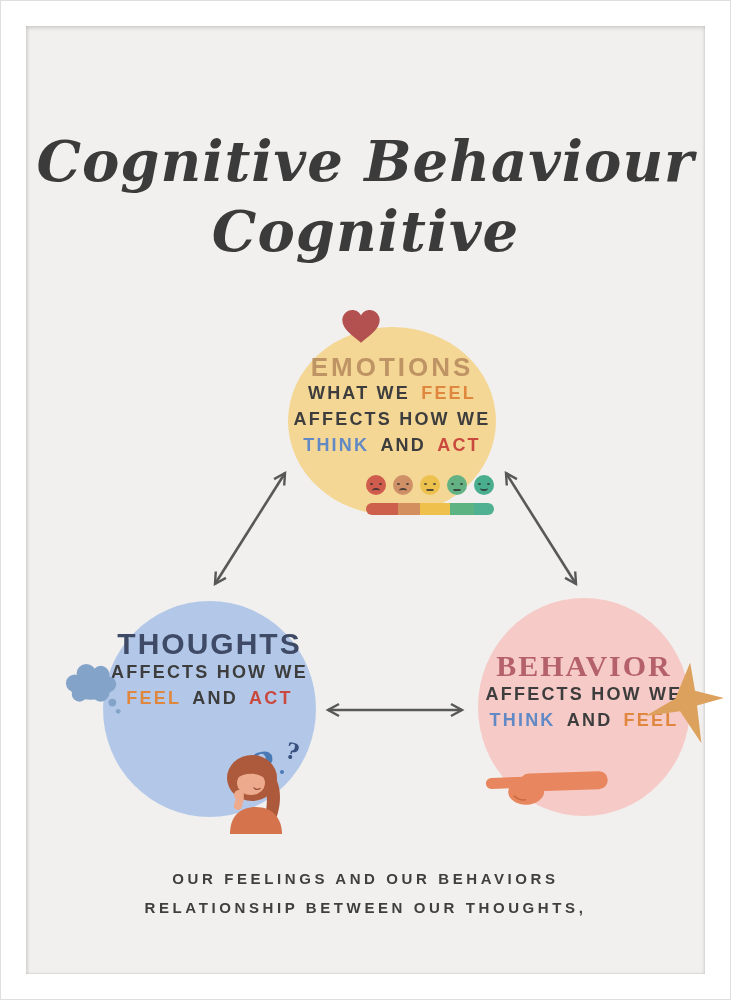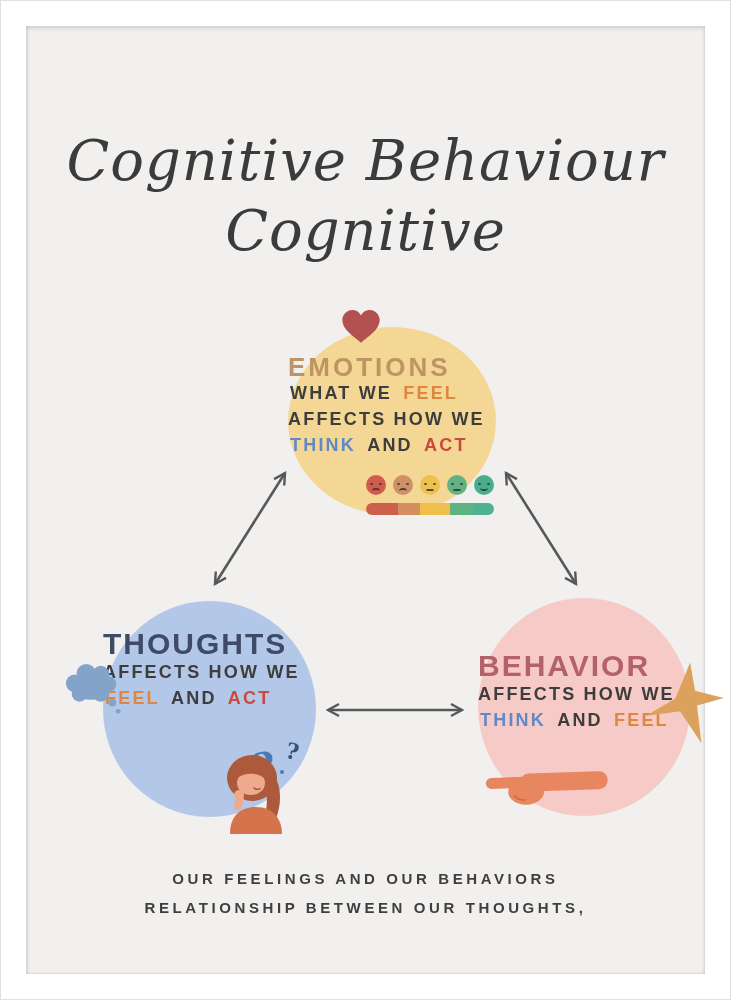--- a/index.html
+++ b/index.html
@@ -3,32 +3,32 @@
 <meta charset="utf-8">
 <style>
   html,body{margin:0;padding:0;background:#ddd;}
   .stage{position:relative;width:731px;height:1000px;margin:0 auto;background:var(--frame,#fff);
          font-family:"Liberation Sans","DejaVu Sans",sans-serif;overflow:hidden;
          border:1px solid var(--frame-edge,#e2e1df);box-sizing:border-box;}
   .paper{position:absolute;inset:25px;background:var(--paper,#f1f0ee);
          box-shadow:inset 0 2px 4px rgba(0,0,0,.14), inset 2px 0 3px rgba(0,0,0,.06), inset -1px -1px 2px rgba(0,0,0,.05);}
   
   .poster-title{position:absolute;top:100px;left:0;right:0;text-align:center;color:var(--title-ink);
-        font-family:"DejaVu Serif","Liberation Serif",serif;font-style:italic;font-weight:400;
+        font-family:"DejaVu Serif","Liberation Serif",serif;font-style:italic;font-weight:700;
         font-size:56px;line-height:1.25;letter-spacing:1px;}
   
   .bubble{position:absolute;border-radius:50%;}
   .bubble-emotions{left:262px;top:301px;width:208px;height:188px;background:var(--emotions-circle);}
   .bubble-thoughts{left:77px;top:575px;width:213px;height:216px;background:var(--thoughts-circle);}
   .bubble-behavior{left:452px;top:572px;width:212px;height:218px;background:var(--behavior-circle);}
-  .bubble-inner{position:absolute;left:0;right:0;top:0;}
+  .bubble-inner{position:absolute;left:0;right:0;top:0;text-align:center;}
   .bubble-title{font-weight:700;letter-spacing:3px;line-height:1;}
   .bubble-emotions .bubble-title{font-size:26px;color:var(--emotions-title);margin-top:27px;}
   .bubble-thoughts .bubble-title{font-size:30px;color:var(--thoughts-title);margin-top:28px;letter-spacing:2px;}
-  .bubble-behavior .bubble-title{font-size:30px;color:var(--behavior-title);margin-top:53px;letter-spacing:2px;}
+  .bubble-behavior .bubble-title{font-size:30px;color:var(--behavior-title);margin-top:53px;letter-spacing:2px;font-family:Liberation Serif, serif;}
   .tl{font-size:18px;font-weight:700;letter-spacing:2.2px;color:var(--text-dark);line-height:26px;}
   .tl:first-of-type{margin-top:9px;}
   .tl .w{margin:0 2px;}
   .c-orange{color:var(--accent-orange);} .c-blue{color:var(--accent-blue);} .c-red{color:var(--accent-red);}
   
   .mood-faces{position:absolute;left:78px;top:148px;width:128px;display:flex;gap:7px;}
   .face{position:relative;width:20px;height:20px;border-radius:50%;}
   .face::before,.face::after{content:"";position:absolute;top:8px;width:3px;height:2px;
         background:rgba(45,45,45,.8);border-radius:50%;}
   .face::before{left:4px;} .face::after{right:4px;}

